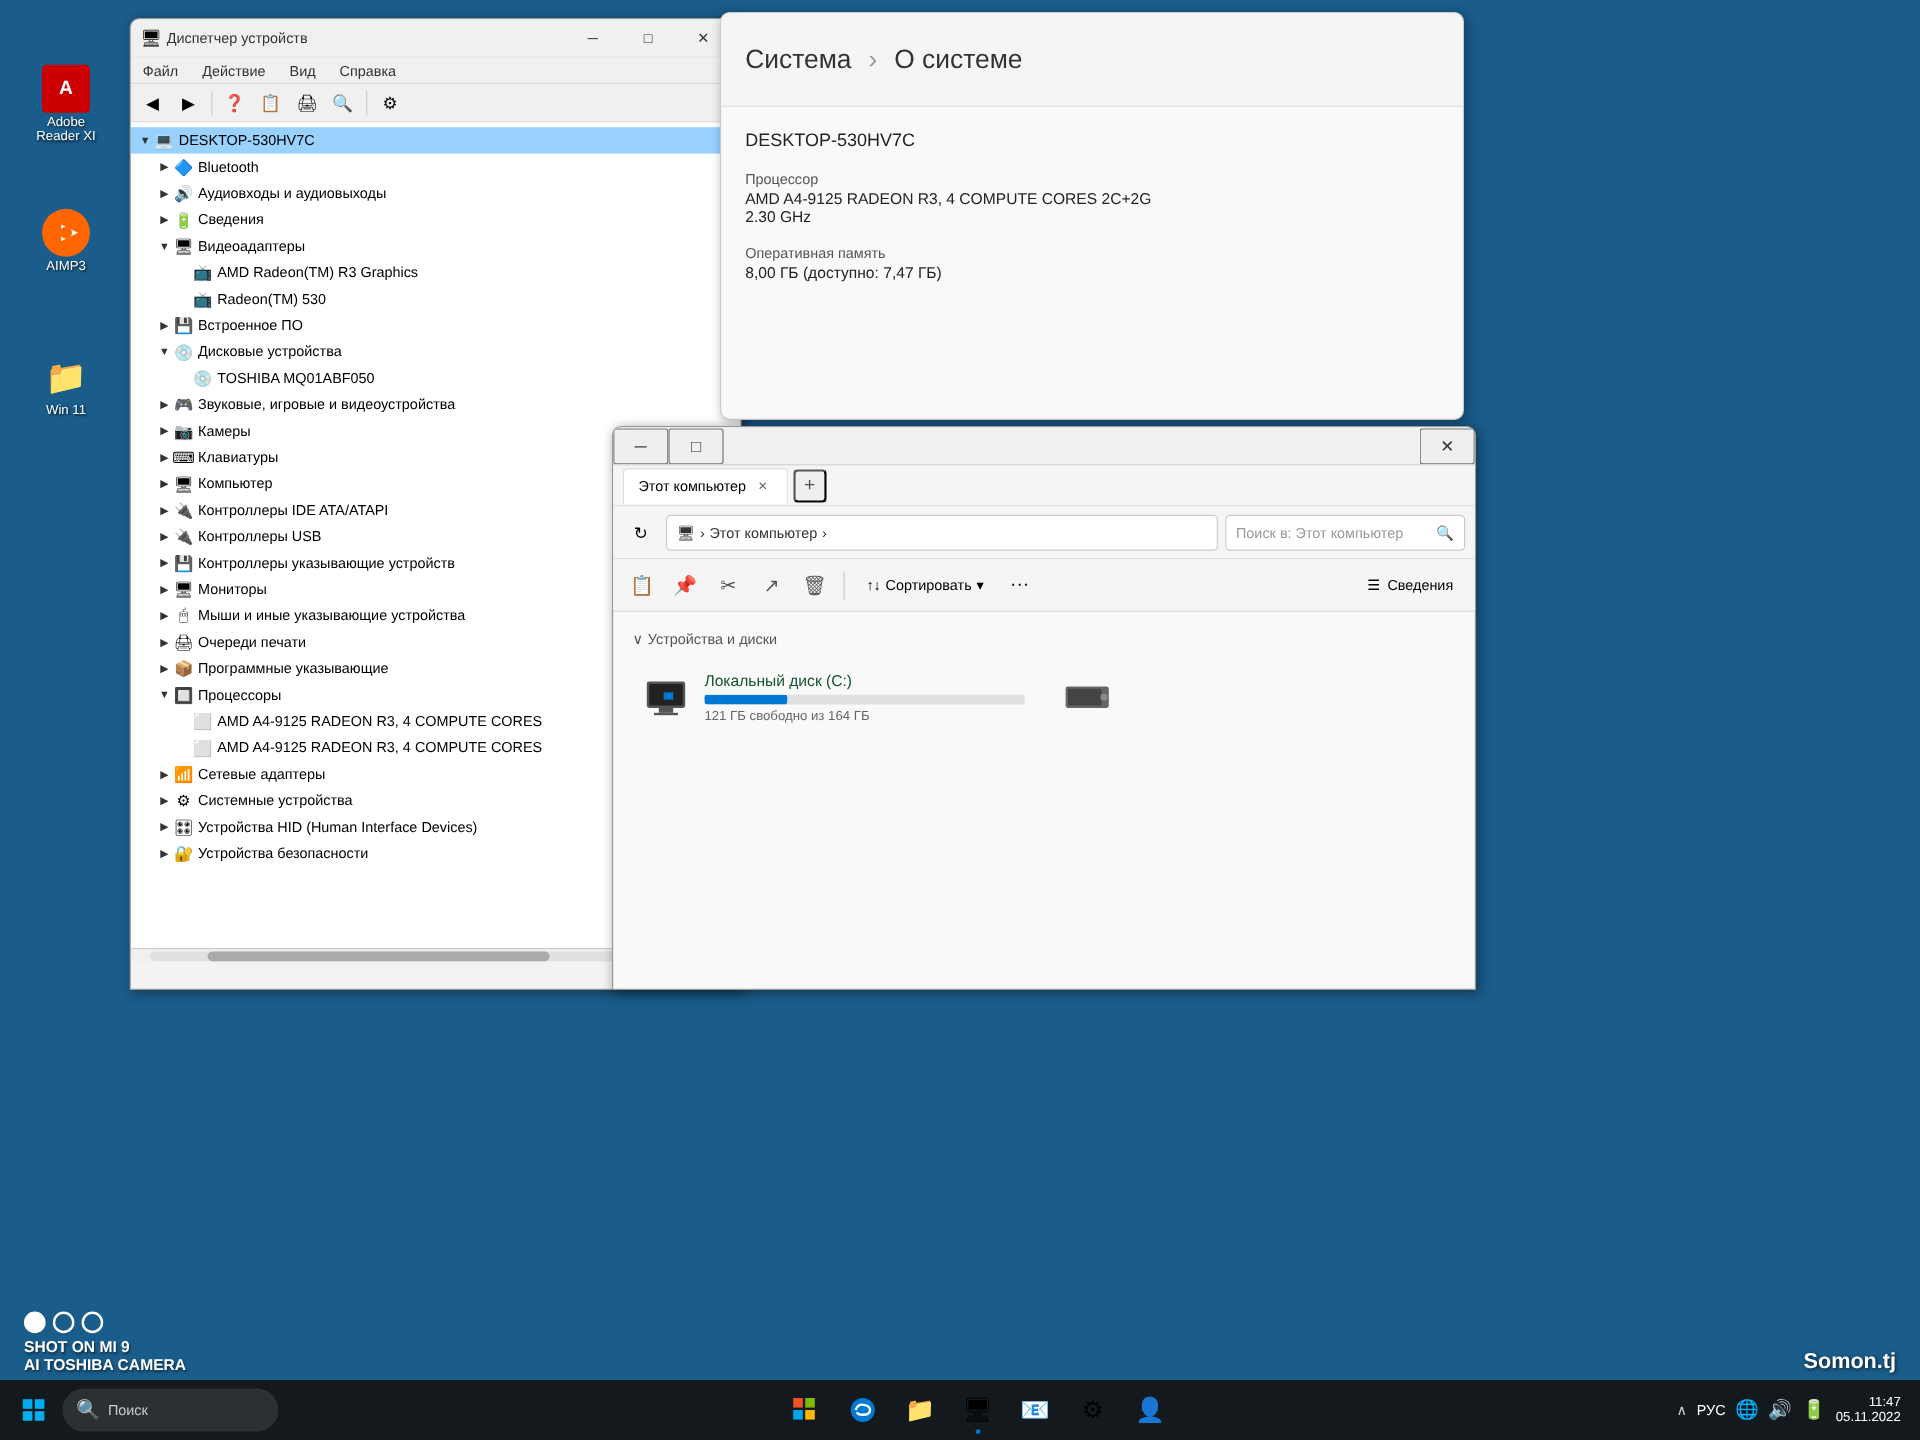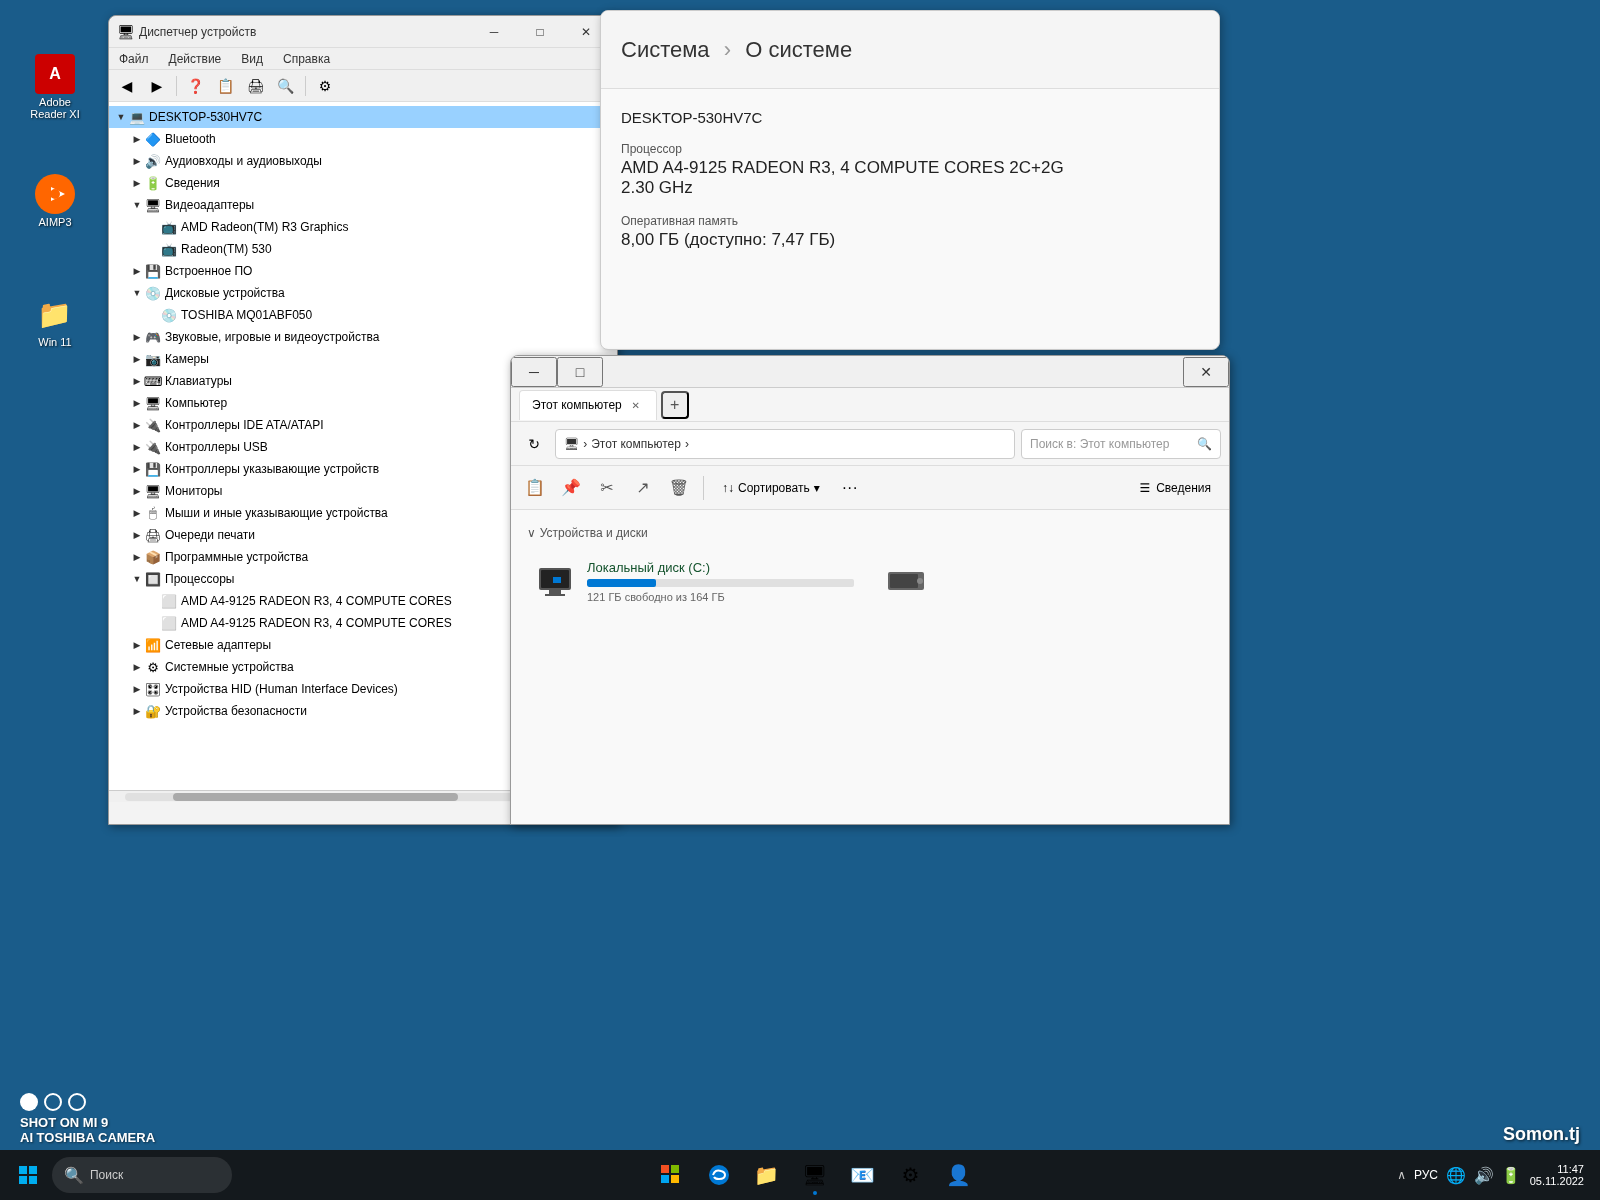--- a/index.html
+++ b/index.html
@@ -220,21 +220,21 @@
     }
     .sysinfo-row {
       margin-bottom: 16px;
     }
     .sysinfo-label {
       font-size: 12px;
       color: #555;
       margin-bottom: 2px;
     }
     .sysinfo-value {
-      font-size: 17px;
+      font-size: 13px;
       color: #222;
     }
 
     
     #fileexp {
       left: 510px;
       top: 355px;
       width: 720px;
       height: 480px;
       background: #f9f9f9;
@@ -709,21 +709,21 @@
         <span style="font-size:12px;">Мыши и иные указывающие устройства</span>
       </div>
       <div class="tree-item" style="padding-left: 20px;">
         <span class="tree-arrow">▶</span>
         <span class="tree-icon">🖨</span>
         <span style="font-size:12px;">Очереди печати</span>
       </div>
       <div class="tree-item" style="padding-left: 20px;">
         <span class="tree-arrow">▶</span>
         <span class="tree-icon">📦</span>
-        <span style="font-size:12px;">Программные устройства</span>
+        <span style="font-size:12px;">Программные указывающие</span>
       </div>
       <div class="tree-item" style="padding-left: 20px;">
         <span class="tree-arrow">▼</span>
         <span class="tree-icon">🔲</span>
         <span style="font-size:12px;">Процессоры</span>
       </div>
       <div class="tree-item" style="padding-left: 36px;">
         <span class="tree-arrow"></span>
         <span class="tree-icon">⬜</span>
         <span style="font-size:12px;">AMD A4-9125 RADEON R3, 4 COMPUTE CORES</span>

